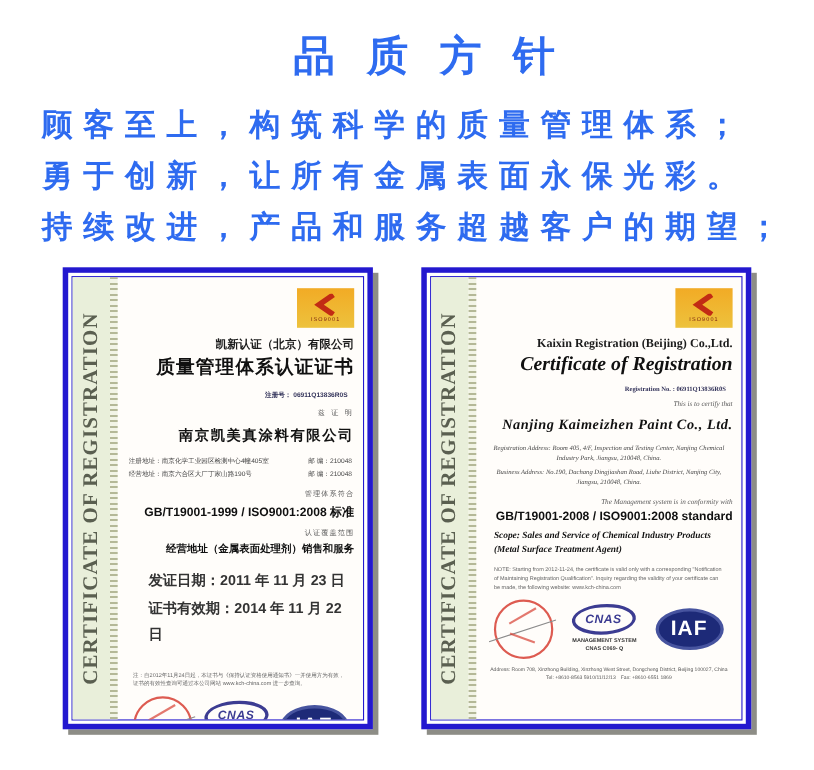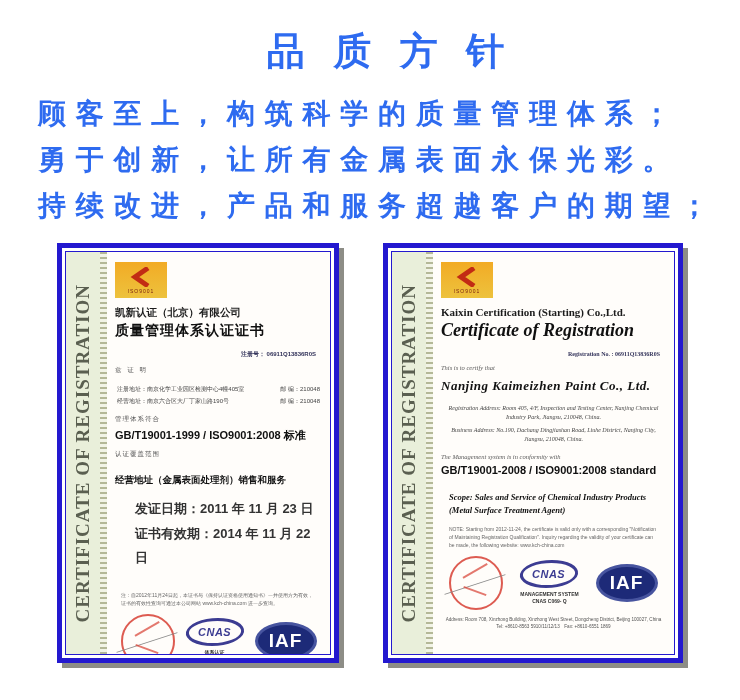--- a/index.html
+++ b/index.html
@@ -39,53 +39,53 @@
   .side-text{
     writing-mode:vertical-rl;transform:rotate(180deg);
     font-family:"Liberation Serif",serif;font-weight:bold;
     font-size:19px;color:#5a5f50;letter-spacing:1px;white-space:nowrap;
   }
   .chain{
     width:7px;flex-shrink:0;
     background:repeating-linear-gradient(0deg,#b4b897 0 2px,#f2f4e6 2px 5px);
   }
   .cert-body{
-    flex:1;display:flex;flex-direction:column;align-items:flex-start;
+    flex:1;display:flex;flex-direction:column;align-items:flex-end;
     padding:10px 8px 4px;overflow:hidden;color:#222;
   }
   
   .logo{
     width:52px;height:36px;flex-shrink:0;
     background:linear-gradient(180deg,#f2ab25,#edc23d);
     display:flex;flex-direction:column;align-items:center;justify-content:center;
   }
   .logo-label{font-size:5px;color:#7a2310;letter-spacing:1px;margin-top:1px;}
   
   .issuer{font-size:10.5px;font-weight:bold;margin-top:8px;color:#1c1c1c;white-space:nowrap;}
-  .cert-title{font-size:14px;font-weight:bold;margin-top:2px;color:#101010;letter-spacing:1px;white-space:nowrap;}
+  .cert-title{font-size:17px;font-weight:bold;margin-top:2px;color:#101010;letter-spacing:1px;white-space:nowrap;}
   .en .issuer{font-family:"Liberation Serif",serif;font-size:11px;}
   .en .cert-title{font-family:"Liberation Serif",serif;font-style:italic;font-size:18px;letter-spacing:0;}
   .regno{align-self:flex-end;font-size:6px;color:#33335a;margin:10px 6px 0 0;font-weight:bold;}
   .en .regno{font-family:"Liberation Serif",serif;}
   .certify{font-size:6.5px;color:#5a5a5a;margin-top:7px;letter-spacing:2px;}
   .en .certify{font-family:"Liberation Serif",serif;font-style:italic;letter-spacing:0;}
   .company{font-size:13px;font-weight:bold;margin-top:7px;letter-spacing:1.5px;color:#111;white-space:nowrap;}
   .en .company{font-family:Liberation Serif, serif;font-style:italic;letter-spacing:0.5px;}
   
   .addr-block{width:100%;margin-top:7px;}
   .addr-row{display:flex;justify-content:space-between;font-size:6px;color:#444;margin-top:3px;padding:0 2px;}
   .addr-left{text-align:left;}
   .addr-right{text-align:right;white-space:nowrap;}
   .en-addr{font-family:"Liberation Serif",serif;font-style:italic;font-size:6px;color:#444;margin-top:3px;text-align:center;line-height:1.55;padding:0 6px;}
   
   .conform{font-size:6.5px;color:#5a5a5a;margin-top:9px;letter-spacing:1px;}
   .en .conform{font-family:"Liberation Serif",serif;font-style:italic;letter-spacing:0;}
   .standard{font-size:11px;font-weight:bold;margin-top:4px;color:#101010;white-space:nowrap;}
   .scope-label{font-size:6.5px;color:#5a5a5a;margin-top:7px;letter-spacing:1px;}
-  .scope{font-size:9.5px;font-weight:bold;margin-top:15px;color:#111;}
+  .scope{font-size:9.5px;font-weight:bold;margin-top:4px;color:#111;}
   .en .scope{font-family:"Liberation Serif",serif;font-style:italic;font-size:8.5px;line-height:1.5;padding:0 8px;}
   
   .dates{align-self:flex-start;margin:10px 0 12px 20px;font-size:13px;color:#333;line-height:1.9;text-align:left;font-weight:bold;}
   .en .dates{font-family:"Liberation Serif",serif;font-style:italic;font-weight:normal;display:grid;grid-template-columns:78px auto;column-gap:6px;}
   
   .note{font-size:5px;color:#666;margin-top:8px;text-align:left;line-height:1.6;padding:0 6px;}
   .en .note{padding:0 8px;}
   
   .seals{width:100%;display:flex;align-items:center;justify-content:space-around;margin-top:7px;}
   .stamp{width:50px;height:50px;border:2px solid rgba(215,62,50,.85);border-radius:50%;position:relative;flex-shrink:0;}
@@ -133,20 +133,21 @@
           </svg>
           <div class="logo-label">ISO9001</div>
         </div>
         <div class="issuer">凯新认证（北京）有限公司</div>
         <div class="cert-title">质量管理体系认证证书</div>
         <div class="regno">
           <span>注册号：</span>
           <span>06911Q13836R0S</span>
         </div>
         <div class="certify">兹 证 明</div>
+        <div class="company">南京凯美真涂料有限公司</div>
         <div class="addr-block">
           <div class="addr-row">
             <span class="addr-left">注册地址：南京化学工业园区检测中心4幢405室</span>
             <span class="addr-right">邮 编：210048</span>
           </div>
           <div class="addr-row">
             <span class="addr-left">经营地址：南京六合区大厂丁家山路190号</span>
             <span class="addr-right">邮 编：210048</span>
           </div>
         </div>
@@ -193,21 +194,21 @@
         <div class="side-text">CERTIFICATE OF REGISTRATION</div>
       </div>
       <div class="chain"></div>
       <div class="cert-body">
         <div class="logo">
           <svg width="22" height="20" viewBox="0 0 22 20">
             <path d="M18 1 L5 10 L18 19" stroke="#c22b14" stroke-width="5" fill="none"></path>
           </svg>
           <div class="logo-label">ISO9001</div>
         </div>
-        <div class="issuer">Kaixin Certification (Starting) Co.,Ltd.</div>
+        <div class="issuer">Kaixin Registration (Beijing) Co.,Ltd.</div>
         <div class="cert-title">Certificate of Registration</div>
         <div class="regno">
           <span>Registration No. :</span>
           <span>06911Q13836R0S</span>
         </div>
         <div class="certify">This is to certify that</div>
         <div class="company">Nanjing Kaimeizhen Paint Co., Ltd.</div>
         <div class="addr-block">
           <div class="en-addr">Registration Address: Room 405, 4/F, Inspection and Testing Center, Nanjing Chemical Industry Park, Jiangsu, 210048, China.</div>
           <div class="en-addr">Business Address: No.190, Dachang Dingjiashan Road, Liuhe District, Nanjing City, Jiangsu, 210048, China.</div>

